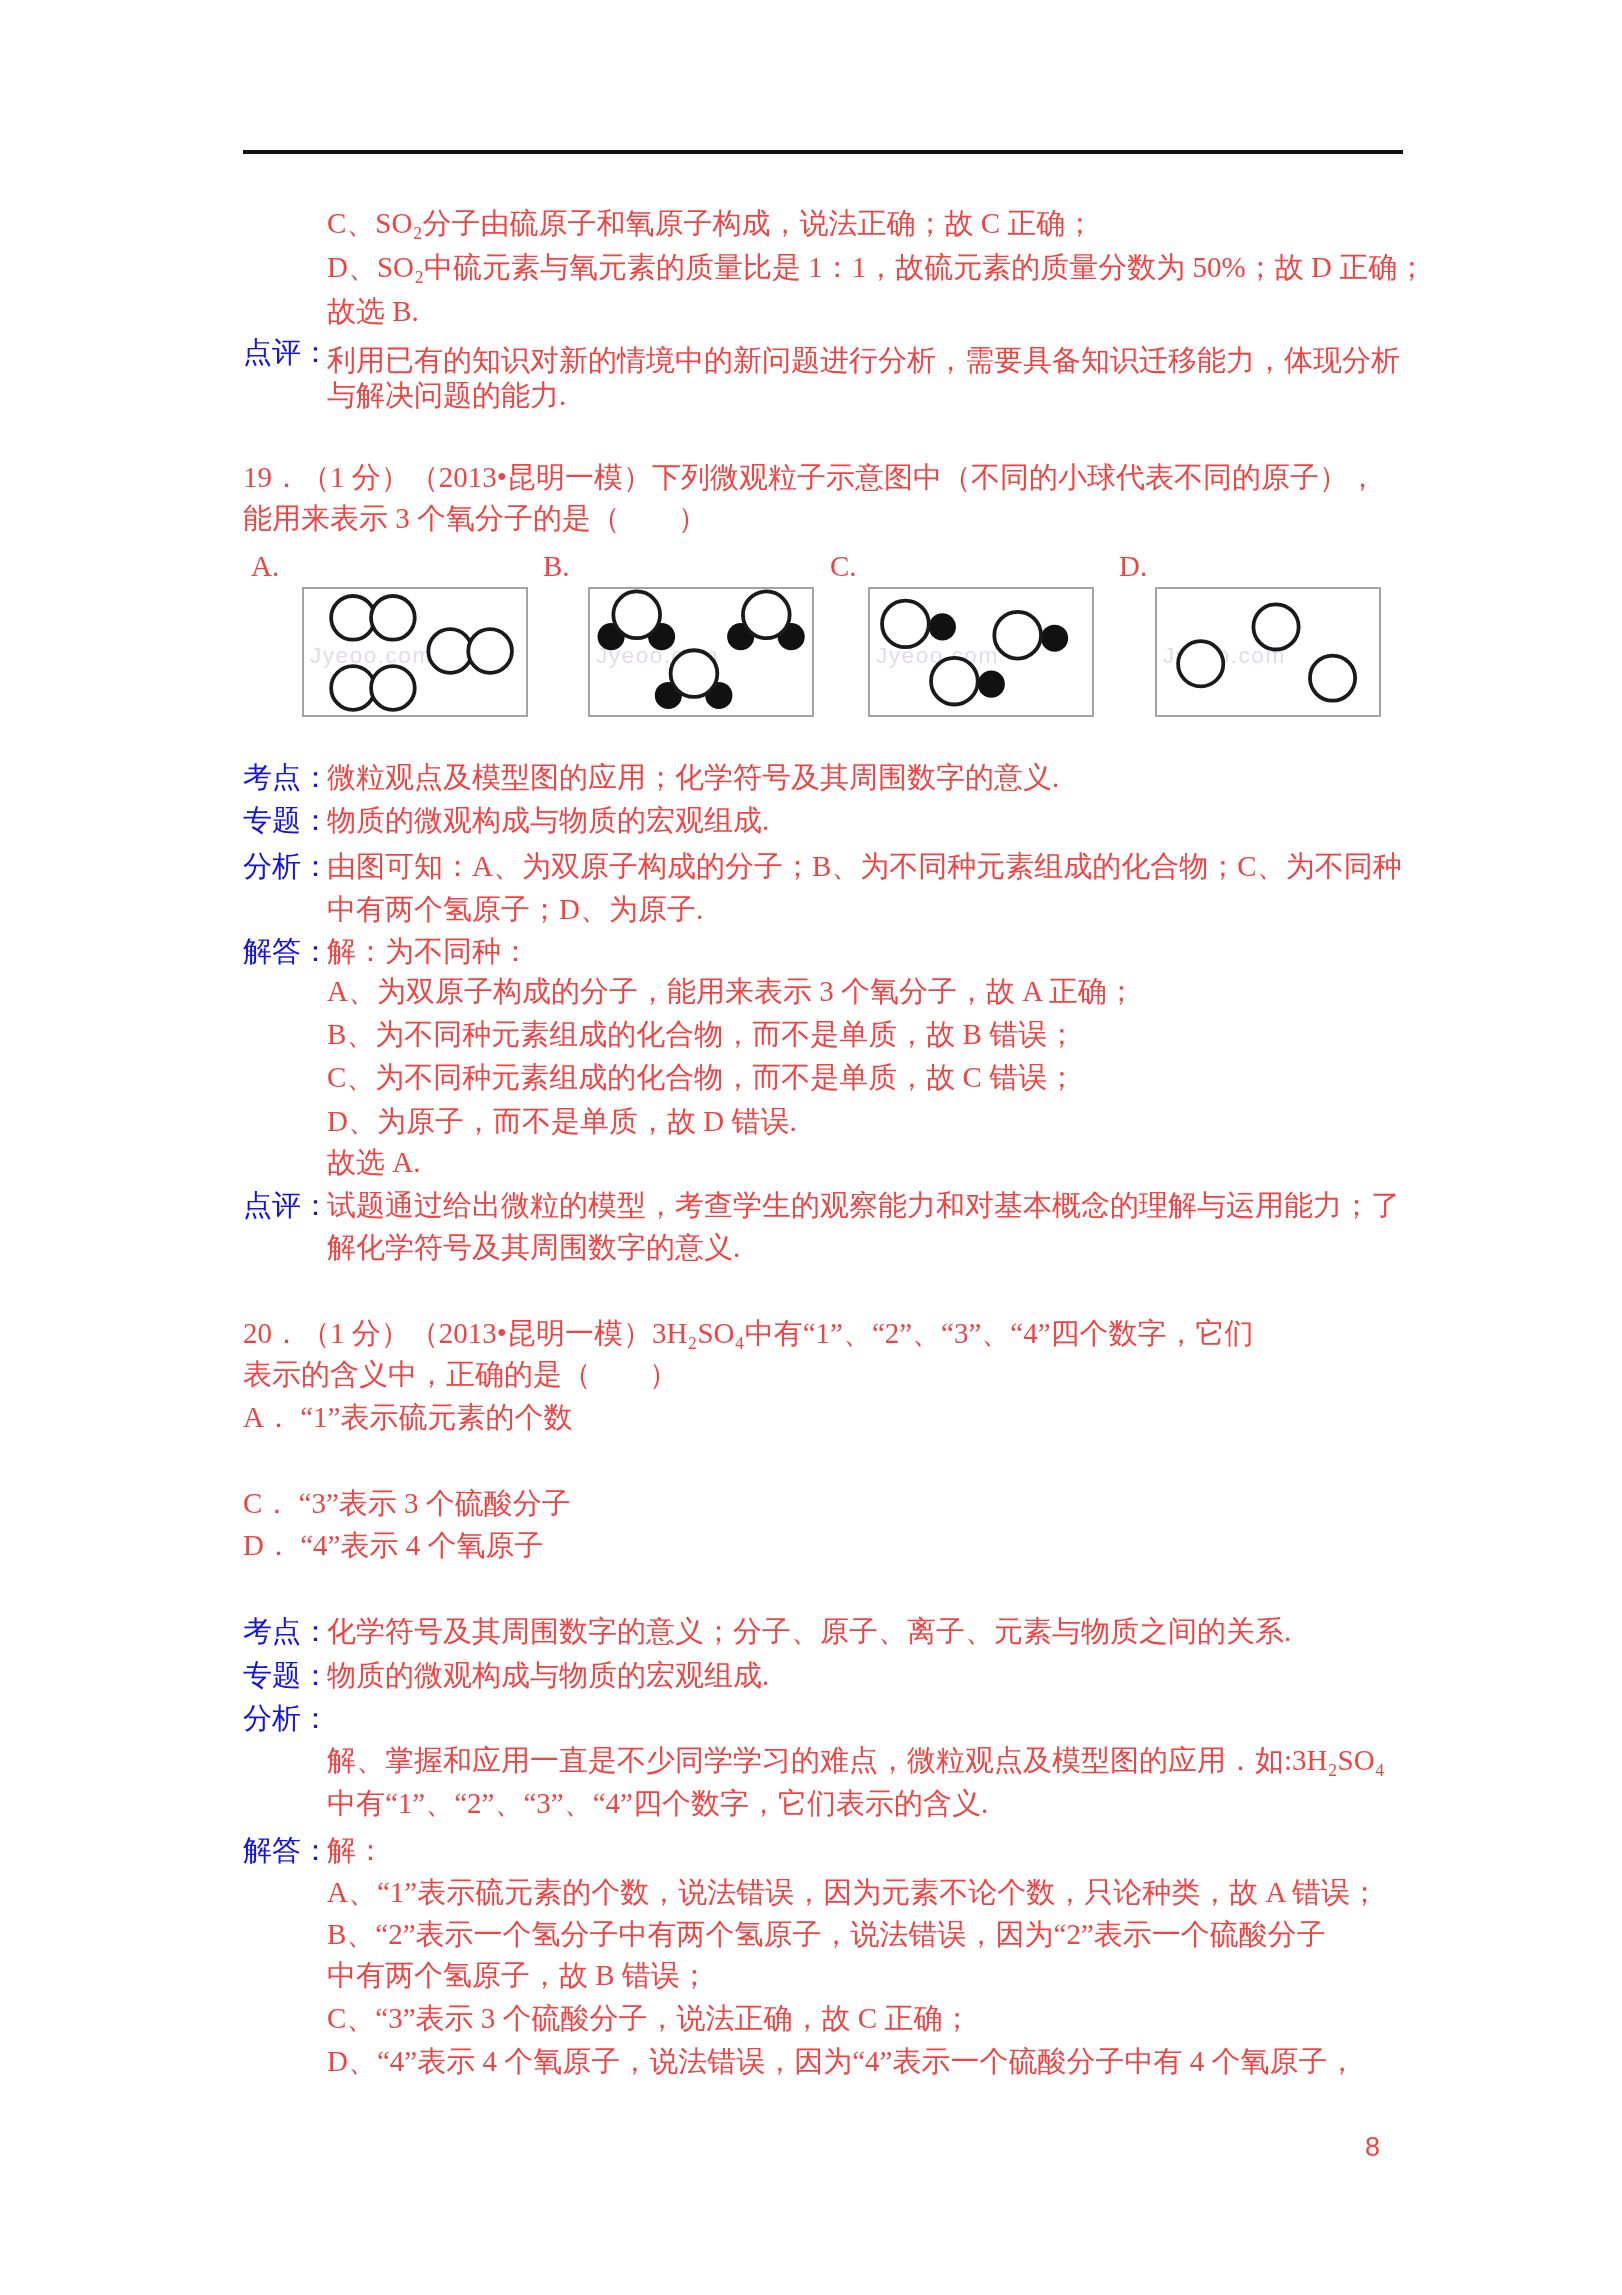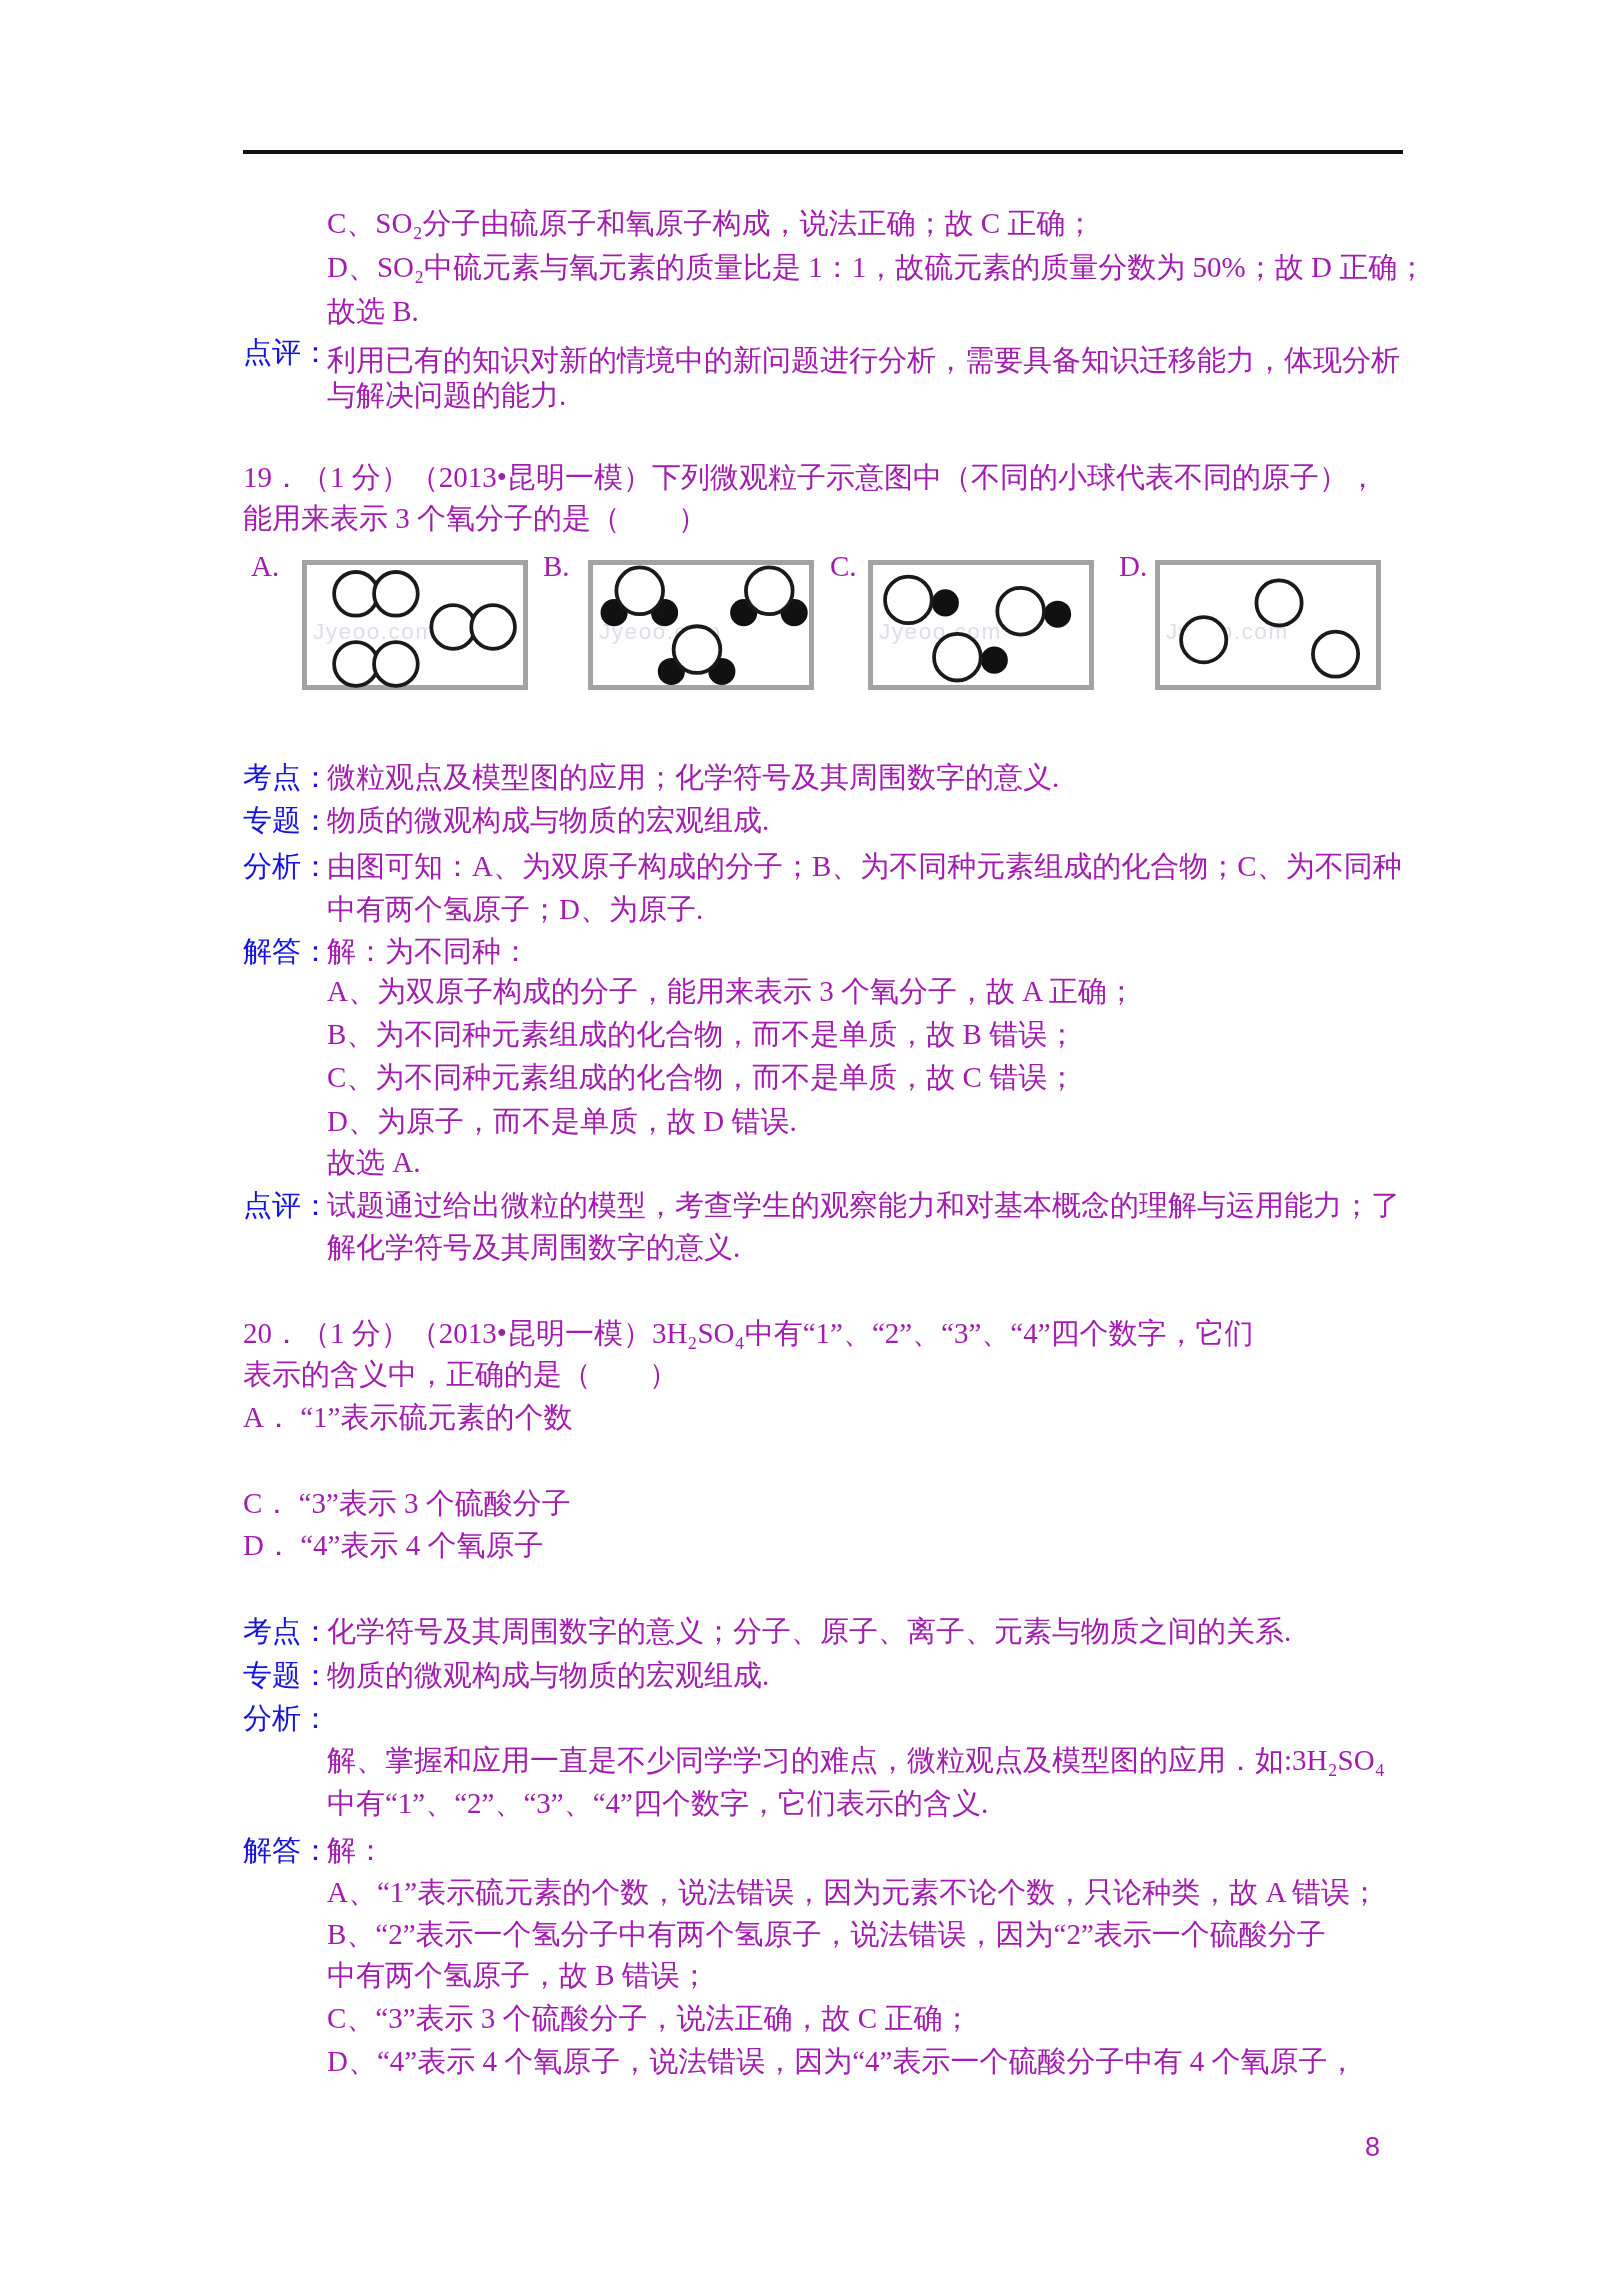--- a/index.html
+++ b/index.html
@@ -13,29 +13,30 @@
   }
   .rule{
     position:absolute;left:243px;top:150px;width:1160px;height:3.8px;
     background:#111;
   }
   .ln{
     position:absolute;
     font-size:29px;
     line-height:36px;
     white-space:pre;
-    color:#a21caf;
+    color:#ef4444;
   }
   .lbl{  }
   .fig-box{
     position:absolute;
     width:226px;height:130px;
-    border:5px solid #a3a3a3;
+    border:2px solid #a3a3a3;
     background:#fff;
     box-sizing:border-box;
+    margin-top:27px;
   }
   .fig-box svg{position:absolute;left:0;top:0;}
   .watermark{
     position:absolute;left:6px;top:54px;
     font-size:22.6px;
     color:rgba(205,190,215,0.55);
     letter-spacing:1.5px;
     font-family:"Liberation Sans",sans-serif;
   }
   .pageno{

